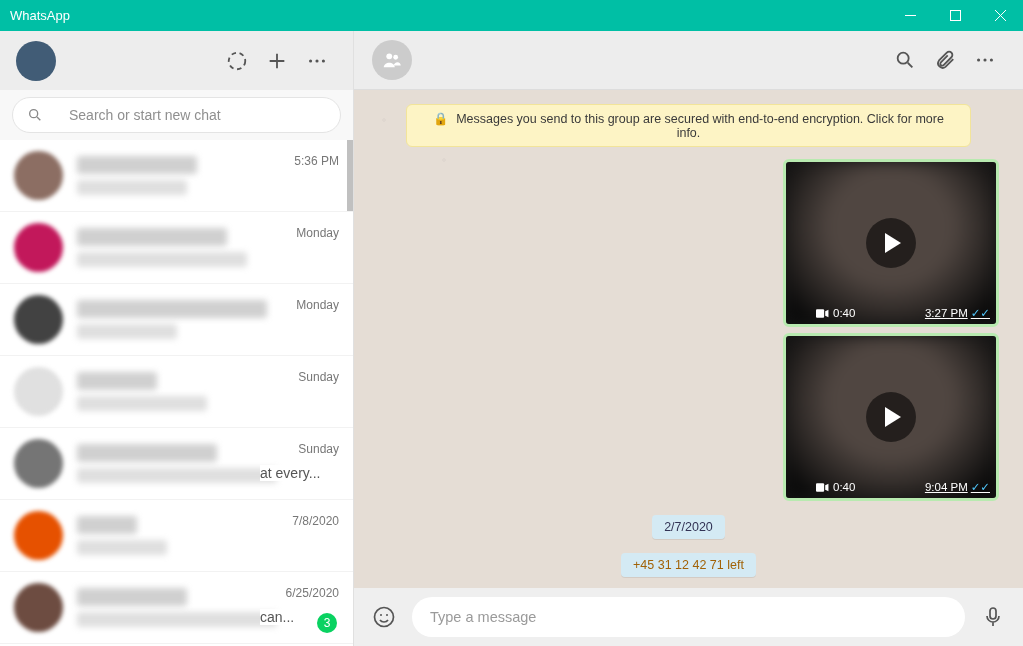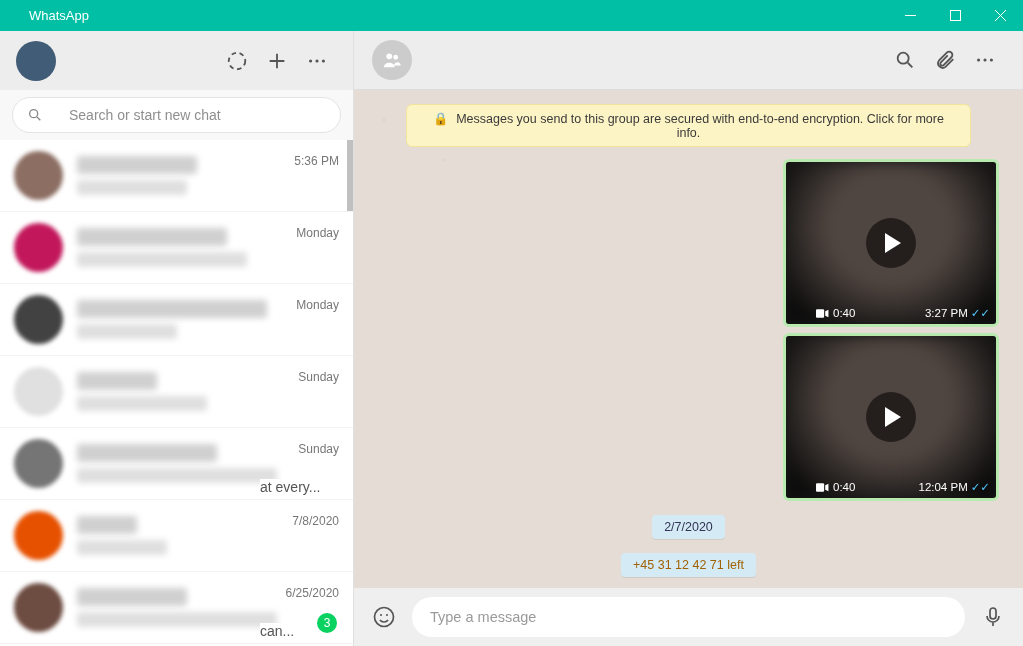--- a/index.html
+++ b/index.html
@@ -1,21 +1,21 @@
 <!DOCTYPE html>
 <html><head>
 <meta charset="utf-8">
 <style>
   * { box-sizing: border-box; margin: 0; padding: 0; }
   html, body { width: 1023px; height: 646px; font-family: "Segoe UI", Arial, sans-serif; overflow: hidden; }
   body { display: flex; flex-direction: column; }
 
   
   .titlebar { background: #00bfa5; height: 31px; display: flex; align-items: center; padding-left: 10px; color: #fff; font-size: 13px; font-weight: 500; }
-  .titlebar .title { flex: 1; margin-left: 19px; }
+  .titlebar .title { flex: 1; }
   .win-controls { display: flex; height: 100%; }
   .win-btn { width: 45px; display: flex; align-items: center; justify-content: center; cursor: pointer; color: #fff; }
   .win-btn svg { width: 11px; height: 11px; }
 
   .app { flex: 1; display: flex; min-height: 0; }
 
   
   .left { width: 354px; border-right: 1px solid #e0e0e0; display: flex; flex-direction: column; }
   .left-header { height: 59px; background: #ededed; display: flex; align-items: center; padding: 0 16px; }
   .avatar { width: 40px; height: 40px; border-radius: 50%; background: #415c76; }
@@ -28,21 +28,21 @@
   .searchbox svg { width: 16px; height: 16px; margin-right: 26px; color: #888; }
   .searchbox input { flex:1; border: none; outline: none; font-size: 14px; color: #a16207; }
   .searchbox input::placeholder { color: #8f8f8f; }
 
   .chatlist { flex: 1; overflow-y: hidden; position: relative; }
   .chat-item { height: 72px; padding: 0 14px; display: flex; align-items: center; border-bottom: 1px solid #f2f2f2; cursor: pointer; position: relative; }
   .chat-item .cavatar { width: 49px; height: 49px; border-radius: 50%; background: #b9b9b9; margin-right: 14px; flex-shrink: 0; filter: blur(2px);}
   .chat-item .cbody { flex: 1; min-width: 0; }
   .cname { height: 18px; background: rgba(120,120,120,0.35); border-radius: 3px; margin-bottom: 6px; filter: blur(3px);}
   .cpreview { height: 15px; background: rgba(150,150,150,0.3); border-radius: 3px; filter: blur(3px);}
-  .preview-overlay { position:absolute; left:260px; bottom:4px; font-size:14px; color:#555; background:#fff;}
+  .preview-overlay { position:absolute; left:260px; bottom:18px; font-size:14px; color:#555; background:#fff;}
   .ctime { color: #777; font-size: 12px; margin-left: 8px; align-self: flex-start; margin-top: 14px;}
   .badge-unread { position:absolute; right:16px; bottom:10px; width:20px; height:20px; border-radius:50%; background:#09d261; color:#fff; font-size:12px; display:flex; align-items:center; justify-content:center; font-weight:500;}
   .scroll-indicator { position:absolute; right:0; top:0; width:6px; height:72px; background:#c0c0c0; }
 
   
   .right { flex: 1; display: flex; flex-direction: column; background: #ece5dd; }
   .right-header { height: 59px; background: #ededed; display: flex; align-items: center; padding: 0 18px; border-bottom: 1px solid #ddd;}
   .grp-avatar { width: 40px; height: 40px; border-radius: 50%; background: #ccc; display:flex; align-items:center; justify-content:center; margin-right:14px;}
   .grp-avatar svg { width:22px; height:22px; color:#fff;}
   .grp-title { font-size:16px; color:#111; line-height:1.1;}
@@ -62,21 +62,21 @@
   .enc-banner { margin: 0 auto 12px; max-width: 565px; background:#fdf4c5; border:1px solid #f2e49a; color:#3a3a3a; font-size:12.5px; padding:6px 14px; border-radius:6px; text-align:center;}
   .enc-banner .lock { display:inline-block; margin-right:4px; }
 
   .msg-row { display:flex; justify-content:flex-end; margin-bottom:6px;}
   .vid-bubble { width:216px; height:168px; background:#151515; border:3px solid #b8eab0; border-radius:6px; position:relative; overflow:hidden; display:flex; align-items:center; justify-content:center;}
   .vid-bubble .blurbody { position:absolute; inset:0; background: radial-gradient(ellipse at 50% 40%, #504641 0 60px, #0b0b0b 130px); filter: blur(7px);}
   .play { position:relative; width:50px; height:50px; border-radius:50%; background:rgba(0,0,0,0.55); display:flex; align-items:center; justify-content:center;}
   .play::after { content:""; border-style:solid; border-width:10px 0 10px 16px; border-color: transparent transparent transparent #fff; margin-left:4px;}
   .vfoot { position:absolute; left:6px; right:6px; bottom:4px; display:flex; align-items:center; color:#fff; font-size:11.5px;padding-left:24px;}
   .vfoot .dur { display:flex; align-items:center; gap:4px;}
-  .vfoot .vtime { margin-left:auto; display:flex; align-items:center; gap:3px;}
+  .vfoot .vtime { margin-left:auto; display:flex; align-items:center; gap:3px;text-decoration:underline;}
   .ticks { color:#4fc3f7; }
 
   .pill-row { display:flex; justify-content:center; margin-top:14px; margin-bottom:10px;}
   .pill { background:#d4eaf4; color:#335; font-size:12.5px; padding:5px 12px; border-radius:4px; box-shadow:0 1px rgba(0,0,0,.08);}
   .pill-row.sys .pill { background:#d4eaf4; color:#a16207;}
 
   .composer { height:58px; background:#efefef; display:flex; align-items:center; padding:0 14px; gap:12px;}
   .emoji-btn, .mic-btn { width:32px; height:32px; display:flex; align-items:center; justify-content:center; color:#555; cursor:pointer;}
   .emoji-btn svg, .mic-btn svg { width:24px; height:24px;}
   .msg-input { flex:1; height:40px; border-radius:20px; border:none; background:#fff; padding:0 18px; font-size:14.5px; outline:none;}
@@ -278,21 +278,21 @@
             <div class="play"></div>
             <div class="vfoot">
               <span class="dur">
                 <svg width="13" height="9" viewBox="0 0 24 16" fill="#fff">
                     <rect x="0" y="0" width="15" height="16" rx="2"></rect>
                     <path d="M17 4l6-3v14l-6-3z"></path>
                   </svg>
                 <span>0:40</span>
               </span>
               <span class="vtime">
-                <span>12:04 PM</span>
+                <span>9:04 PM</span>
                 <span class="ticks">✓✓</span>
               </span>
             </div>
           </div>
         </div>
 
         <div class="pill-row">
           <div class="pill">2/7/2020</div>
         </div>
         <div class="pill-row sys">

